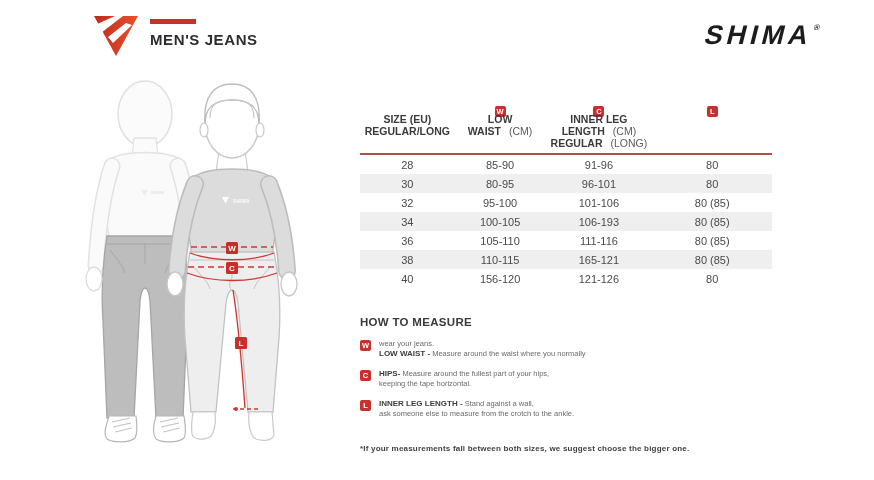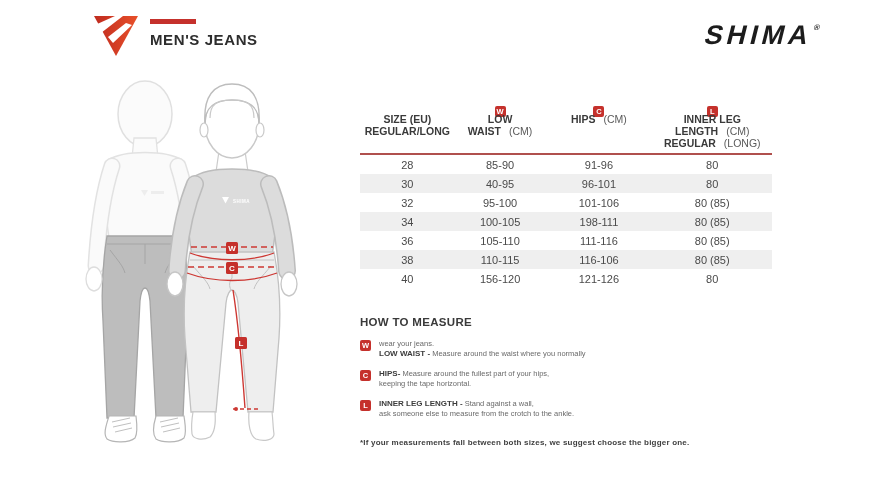--- a/index.html
+++ b/index.html
@@ -31,21 +31,21 @@
   .trow { display:grid; grid-template-columns:23% 22% 26% 29%; height:19px; align-items:center;
           font-size:11px; color:#4a4a4a; }
   .trow:nth-child(even) { background:#efefef; }
   .tcell { text-align:center; }
 
   .htm-title { margin-top:28px; font-size:11.5px; font-weight:bold; color:#3a3a3a; letter-spacing:0.3px; }
   .measure-item { display:flex; gap:8px; margin-top:11px; align-items:flex-start; }
   .measure-item .badge { flex:0 0 auto; margin-top:1px; }
   .measure-text { font-size:7.5px; color:#6a6a6a; line-height:9.5px; }
   .measure-text .term { font-weight:bold; color:#3c3c3c; font-size:8px; }
-  .footnote { margin-top:20px; font-size:8px; font-weight:bold; color:#3f3f3f; letter-spacing:0.2px; }
+  .footnote { margin-top:26px; font-size:8px; font-weight:bold; color:#3f3f3f; letter-spacing:0.2px; }
 </style>
 </head>
 <body>
 
 <div class="canvas">
 
   <div class="brandmark">
     <svg width="46" height="42" viewBox="0 0 46 42">
       <defs>
         <linearGradient id="lg" x1="0" y1="0" x2="1" y2="0">
@@ -162,64 +162,61 @@
       </div>
       <div class="grid4">
         <div class="hcell">
           <div><span>SIZE (EU)</span></div>
           <div><span>REGULAR/LONG</span></div>
         </div>
         <div class="hcell">
           <div><span>LOW WAIST</span><span class="normal">(CM)</span></div>
         </div>
         <div class="hcell">
-          <div><span>HIPS</span><span class="normal">(CM)</span></div>
-        </div>
-        <div class="hcell">
           <div><span>INNER LEG LENGTH</span><span class="normal">(CM)</span></div>
           <div><span>REGULAR</span><span class="normal">(LONG)</span></div>
         </div>
       </div>
     </div>
 
     <div>
       <div class="trow">
         <div class="tcell">28</div>
         <div class="tcell">85-90</div>
         <div class="tcell">91-96</div>
         <div class="tcell">80</div>
       </div>
       <div class="trow">
         <div class="tcell">30</div>
-        <div class="tcell">40-95</div>
+        <div class="tcell">80-95</div>
         <div class="tcell">96-101</div>
         <div class="tcell">80</div>
       </div>
       <div class="trow">
         <div class="tcell">32</div>
         <div class="tcell">95-100</div>
         <div class="tcell">101-106</div>
         <div class="tcell">80 (85)</div>
       </div>
       <div class="trow">
         <div class="tcell">34</div>
         <div class="tcell">100-105</div>
-        <div class="tcell">198-111</div>
+        <div class="tcell">106-193</div>
         <div class="tcell">80 (85)</div>
       </div>
       <div class="trow">
         <div class="tcell">36</div>
         <div class="tcell">105-110</div>
         <div class="tcell">111-116</div>
         <div class="tcell">80 (85)</div>
       </div>
       <div class="trow">
         <div class="tcell">38</div>
         <div class="tcell">110-115</div>
-        <div class="tcell">116-106</div>
+        <div class="tcell">165-121</div>
         <div class="tcell">80 (85)</div>
       </div>
       <div class="trow">
         <div class="tcell">40</div>
         <div class="tcell">156-120</div>
         <div class="tcell">121-126</div>
         <div class="tcell">80</div>
       </div>
     </div>
 

